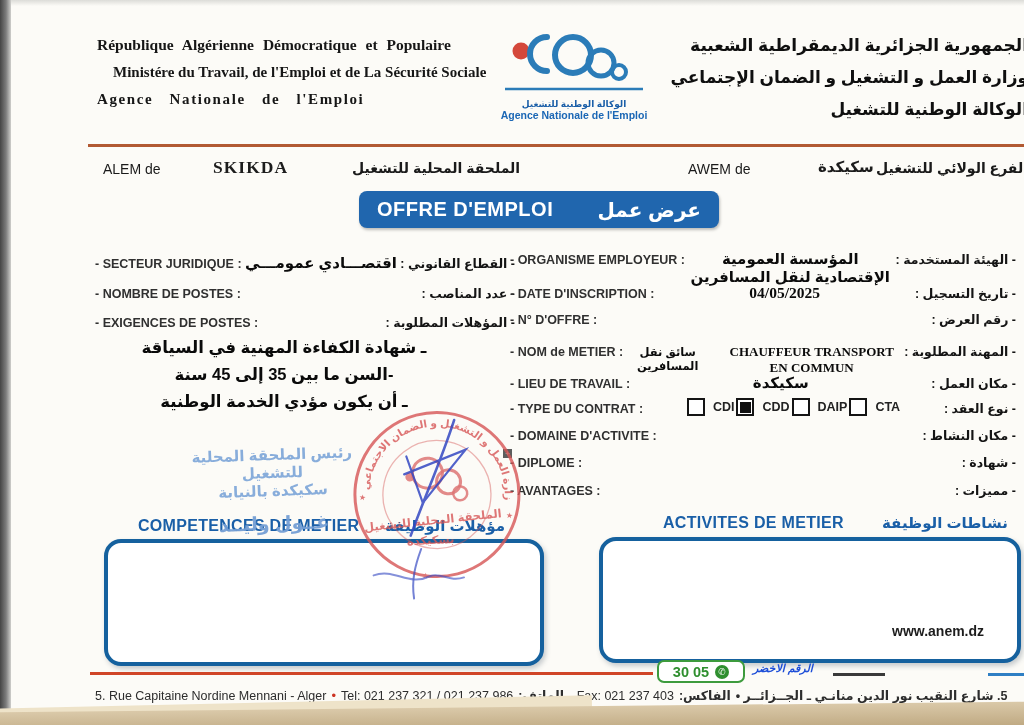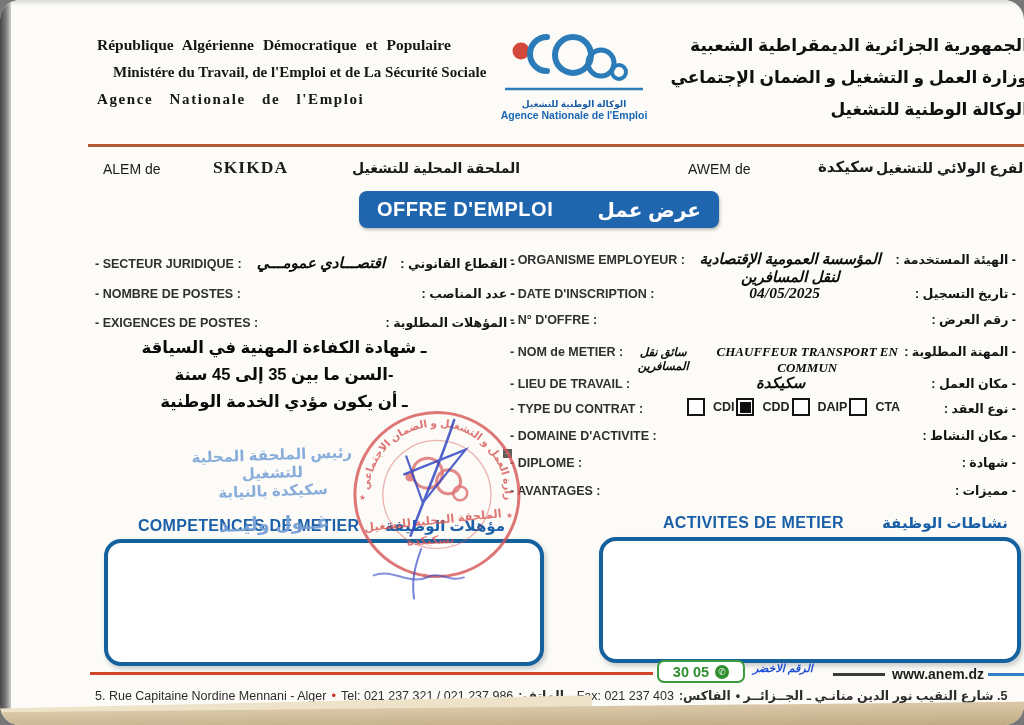--- a/index.html
+++ b/index.html
@@ -1,17 +1,17 @@
 <!DOCTYPE html>
 <html><head>
 <meta charset="utf-8">
 <style>
   html,body{margin:0;padding:0;background:#777;}
   .page{position:relative;width:1024px;height:725px;margin:0 auto;background:#fcfbf7;overflow:hidden;
-        font-family:"Liberation Sans","DejaVu Sans",sans-serif;color:#1c1c1c;border-radius:20px;}
+        font-family:"Liberation Sans","DejaVu Sans",sans-serif;color:#1c1c1c;}
   .abs{position:absolute;}
   
   .edge-left{left:0;top:0;bottom:0;width:11px;background:linear-gradient(90deg,#454545,#7d7d7d 55%,#cfcfcc);}
   .edge-top{left:0;top:0;right:0;height:6px;background:linear-gradient(#dcdcd8,rgba(255,255,255,0));}
   .desk-bottom{left:-12px;right:-12px;bottom:-16px;height:34px;background:linear-gradient(#dac9a9,#b49c72);transform:rotate(-0.6deg);}
   .desk-strip{left:-8px;bottom:8px;width:600px;height:15px;background:#eee3c9;transform:rotate(-1.3deg);}
   .artifact-plus{width:9px;height:9px;background:#5d5d5d;color:#ddd;font-size:8px;line-height:9px;text-align:center;}
   
   .hdr-fr{left:97px;top:36px;font-family:"Liberation Serif","DejaVu Serif",serif;font-weight:bold;color:#161616;}
   .hdr-fr .l1{font-size:15.5px;word-spacing:5px;margin-bottom:10px;}
@@ -28,21 +28,21 @@
   .ar{direction:rtl;}
   .awem-value{font-weight:bold;font-size:15px;}
   
   .title-bar{left:359px;top:191px;width:360px;height:37px;background:#2066ae;border-radius:8px;display:flex;align-items:center;justify-content:space-between;padding:0 18px;box-sizing:border-box;color:#fff;font-weight:bold;box-shadow:1px 2px 3px rgba(0,0,0,.25);}
   .title-fr{font-size:20px;letter-spacing:.5px;}
   .title-ar{font-size:20px;}
   
   .frow{position:absolute;display:flex;align-items:baseline;}
   .flabel{font-size:12.5px;font-weight:bold;color:#303030;white-space:nowrap;}
   .falabel{font-size:12.5px;font-weight:bold;color:#141414;direction:rtl;white-space:nowrap;margin-left:auto;}
-  .fvalue{flex:1;text-align:center;font-weight:bold;color:#0b0b0b;font-style:italic;}
+  .fvalue{flex:1;text-align:center;font-weight:bold;color:#0b0b0b;}
   .serifv{font-family:"Liberation Serif","DejaVu Serif",serif;}
   .reqs{left:108px;top:334px;width:352px;direction:rtl;text-align:center;font-weight:bold;font-size:16.5px;line-height:27px;color:#0a0a0a;}
   
   .opts{display:flex;align-items:center;gap:2px;margin-left:14px;margin-right:14px;flex:1;justify-content:center;}
   .opt{display:flex;align-items:center;gap:8px;}
   .cbx{width:18px;height:18px;border:2.5px solid #141414;background:#fff;position:relative;box-sizing:border-box;}
   .cbx.checked::after{content:"";position:absolute;inset:1.5px;background:#101010;}
   .opt-label{font-size:12.5px;font-weight:bold;color:#222;}
   
   .stamp-blue{left:166px;top:446px;width:214px;text-align:center;direction:rtl;color:rgba(126,166,216,.92);font-weight:bold;transform:rotate(-2deg);}
@@ -57,21 +57,21 @@
   
   .bigbox{background:#fff;border:4px solid #15619e;border-radius:17px;box-shadow:2px 3px 5px rgba(40,60,80,.25);}
   .box-comp{left:104px;top:539px;width:432px;height:119px;}
   .box-act{left:599px;top:537px;width:414px;height:118px;}
   
   .f-redline{left:90px;top:672px;width:563px;height:3px;background:#d04527;}
   .f-badge{left:657px;top:660px;width:88px;height:23px;border:2.5px solid #3d9b3d;border-radius:7px;display:flex;align-items:center;justify-content:center;gap:6px;color:#2f8f2f;font-weight:bold;font-size:14.5px;background:#fff;box-sizing:border-box;}
   .f-phone{width:14px;height:14px;border-radius:50%;background:#2f8f2f;color:#fff;font-size:9px;line-height:14px;text-align:center;}
   .f-greenlabel{left:753px;top:662px;color:#1d4ed8;font-weight:bold;font-size:11px;direction:rtl;font-style:italic;}
   .f-darkline{left:833px;top:673px;width:52px;height:2.5px;background:#3a3a3a;}
-  .f-site{left:892px;top:623px;font-weight:bold;font-size:14px;color:#1d1d1d;margin-top:43px;}
+  .f-site{left:892px;top:623px;font-weight:bold;font-size:14px;color:#1d1d1d;}
   .f-blueline{left:988px;top:673px;width:36px;height:3px;background:#2f7fc4;}
   .f-address{left:95px;top:688px;width:940px;display:flex;gap:5px;align-items:baseline;font-size:12.5px;color:#2d2d2d;white-space:nowrap;overflow:hidden;}
   .f-address .arb{font-weight:bold;direction:rtl;}
   .f-dot{color:#cc3322;font-size:13px;}
 </style>
 </head>
 <body>
 
 <div class="page">
 

